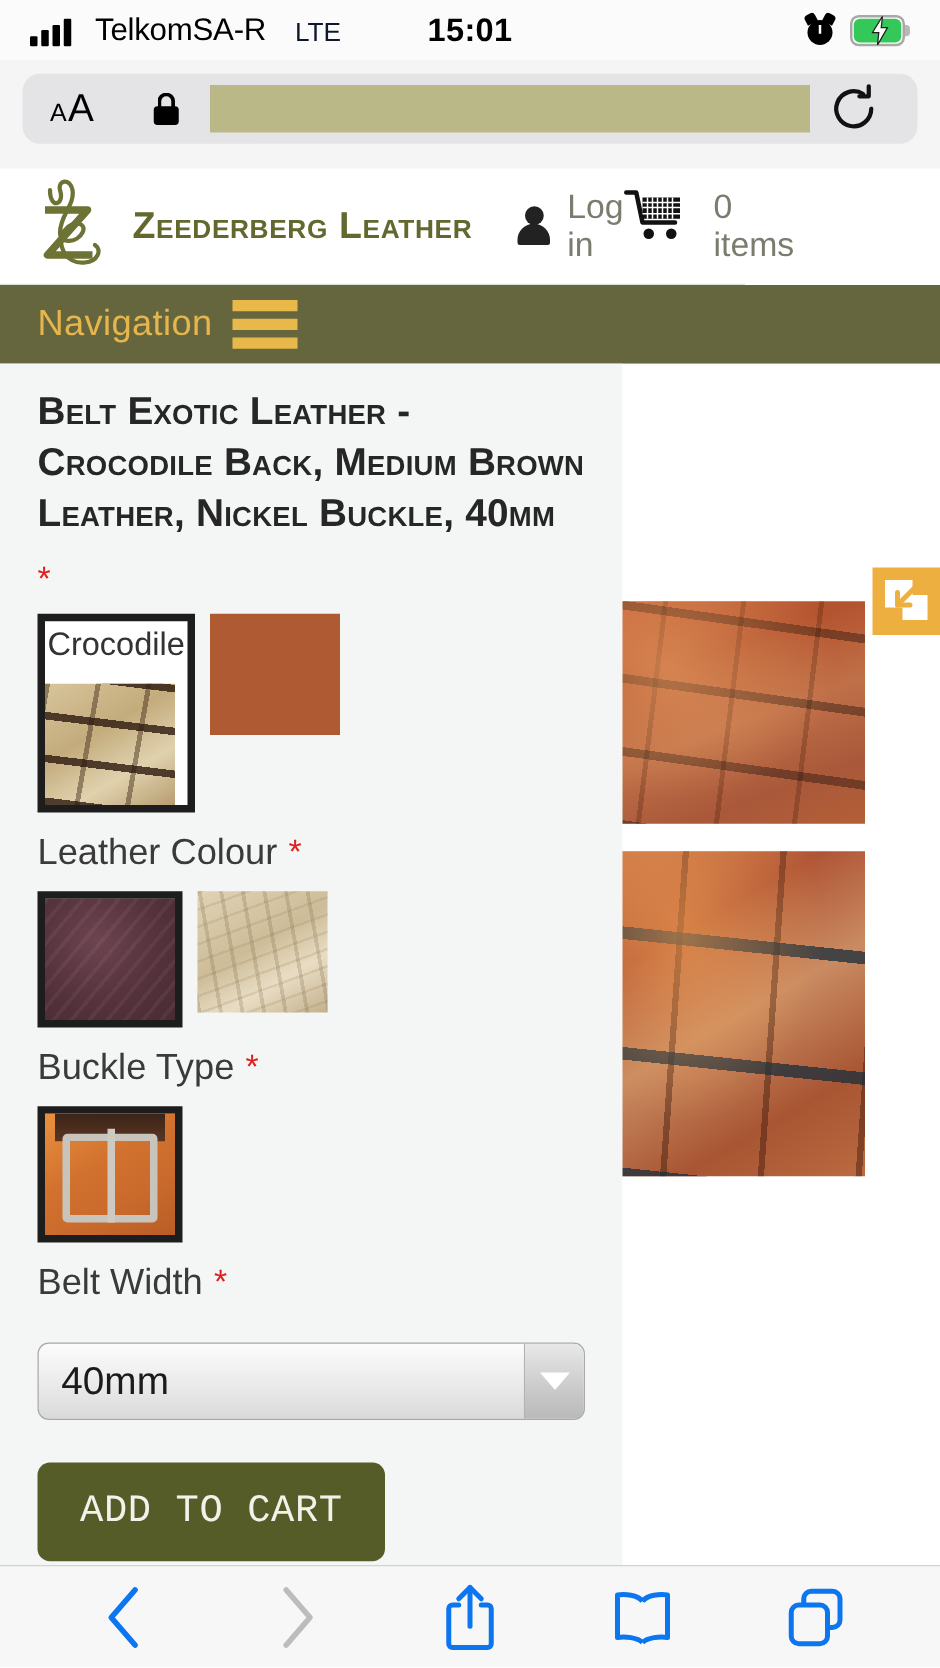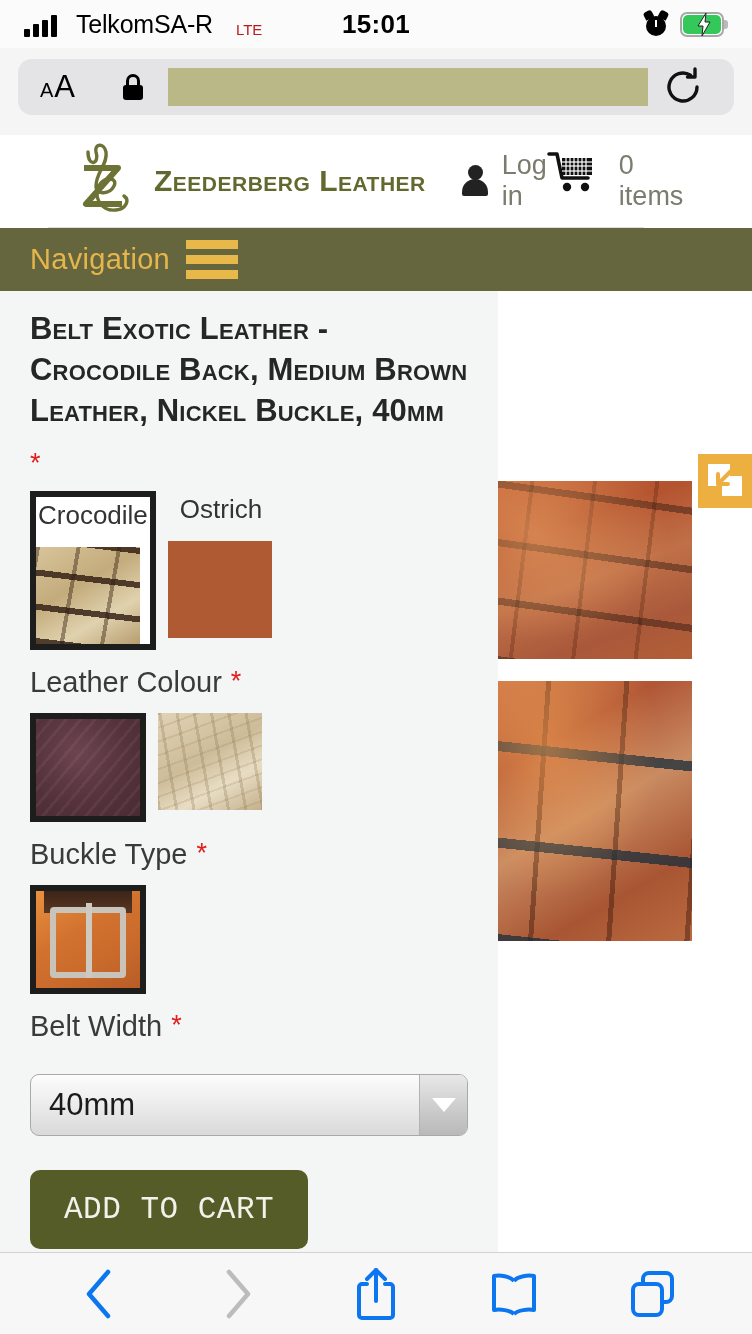--- a/index.html
+++ b/index.html
@@ -20,21 +20,21 @@
     position:relative;
   }
   .sb-left{ display:flex; align-items:flex-end; gap:19px; }
   .signal{ display:flex; align-items:flex-end; gap:3px; height:22px; }
   .signal i{ display:block; width:6px; background:#000; border-radius:1px; }
   .signal i:nth-child(1){ height:8px; }
   .signal i:nth-child(2){ height:13px; }
   .signal i:nth-child(3){ height:17px; }
   .signal i:nth-child(4){ height:22px; }
   .carrier{ font-size:25px; color:#000; letter-spacing:-.2px; line-height:1; }
-  .net{ font-size:15px; color:#b91c1c; line-height:1; margin-left:4px;}
+  .net{ font-size:21px; color:#0f172a; line-height:1; margin-left:4px;}
   .sb-time{
     position:absolute; left:0; right:0; text-align:center;
     font-size:26px; font-weight:bold; color:#000; letter-spacing:.3px;
   }
   .sb-right{ margin-left:auto; display:flex; align-items:center; gap:12px; z-index:2;}
   .alarm{ position:relative; width:24px; height:26px; }
   .alarm .face{
     position:absolute; left:2px; top:5px; width:20px; height:20px;
     border-radius:50%; background:#000;
   }
@@ -98,21 +98,20 @@
   .page{
     position:absolute; left:0; top:135px; width:752px; height:1117px;
     background:#ffffff; overflow:hidden;
   }
 
   
   .site-header{
     height:93px; width:596px; background:#fff;
     display:flex; align-items:center; padding:0 22px;
     border-bottom:1px solid #ddd;
-    margin-left:48px;
   }
   .logo-mark{ width:88px; height:86px; position:relative; flex:0 0 auto;}
   .logo-mark svg{ position:absolute; left:0; top:0; }
   .brand{
     font-size:30px; font-weight:bold; color:#63682f;
     font-variant:small-caps; letter-spacing:.5px;
     margin-left:-4px; white-space:nowrap;
   }
   .hdr-login{ display:flex; align-items:center; gap:12px; margin-left:34px;}
   .person{ position:relative; width:30px; height:34px; flex:0 0 auto;}
@@ -422,21 +421,20 @@
 
     <div class="opt-label">
       <span class="req">*</span>
     </div>
     <div class="swatch-row">
       <div class="swatch sel">
         <div class="sw-cap">Crocodile</div>
         <div class="sw-img tex-croc-light"></div>
       </div>
       <div class="swatch unsel">
-        <div class="sw-cap">Ostrich</div>
         <div class="sw-img tex-ostrich"></div>
       </div>
     </div>
 
     <div class="opt-label">
       <span>Leather Colour</span>
       <span class="req">*</span>
     </div>
     <div class="swatch-row">
       <div class="swatch sel">

